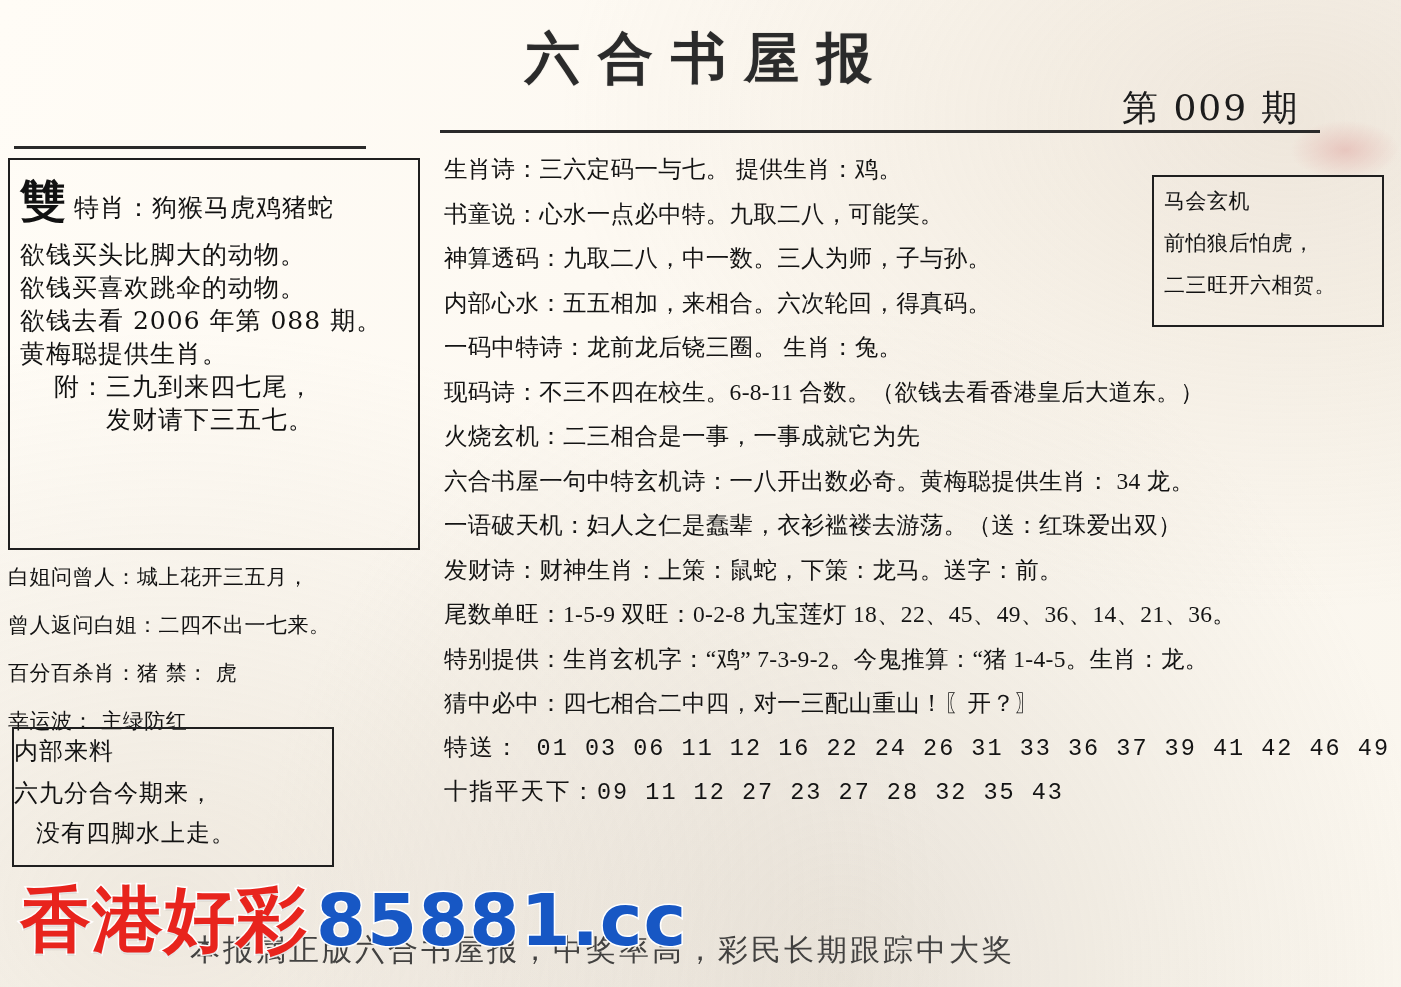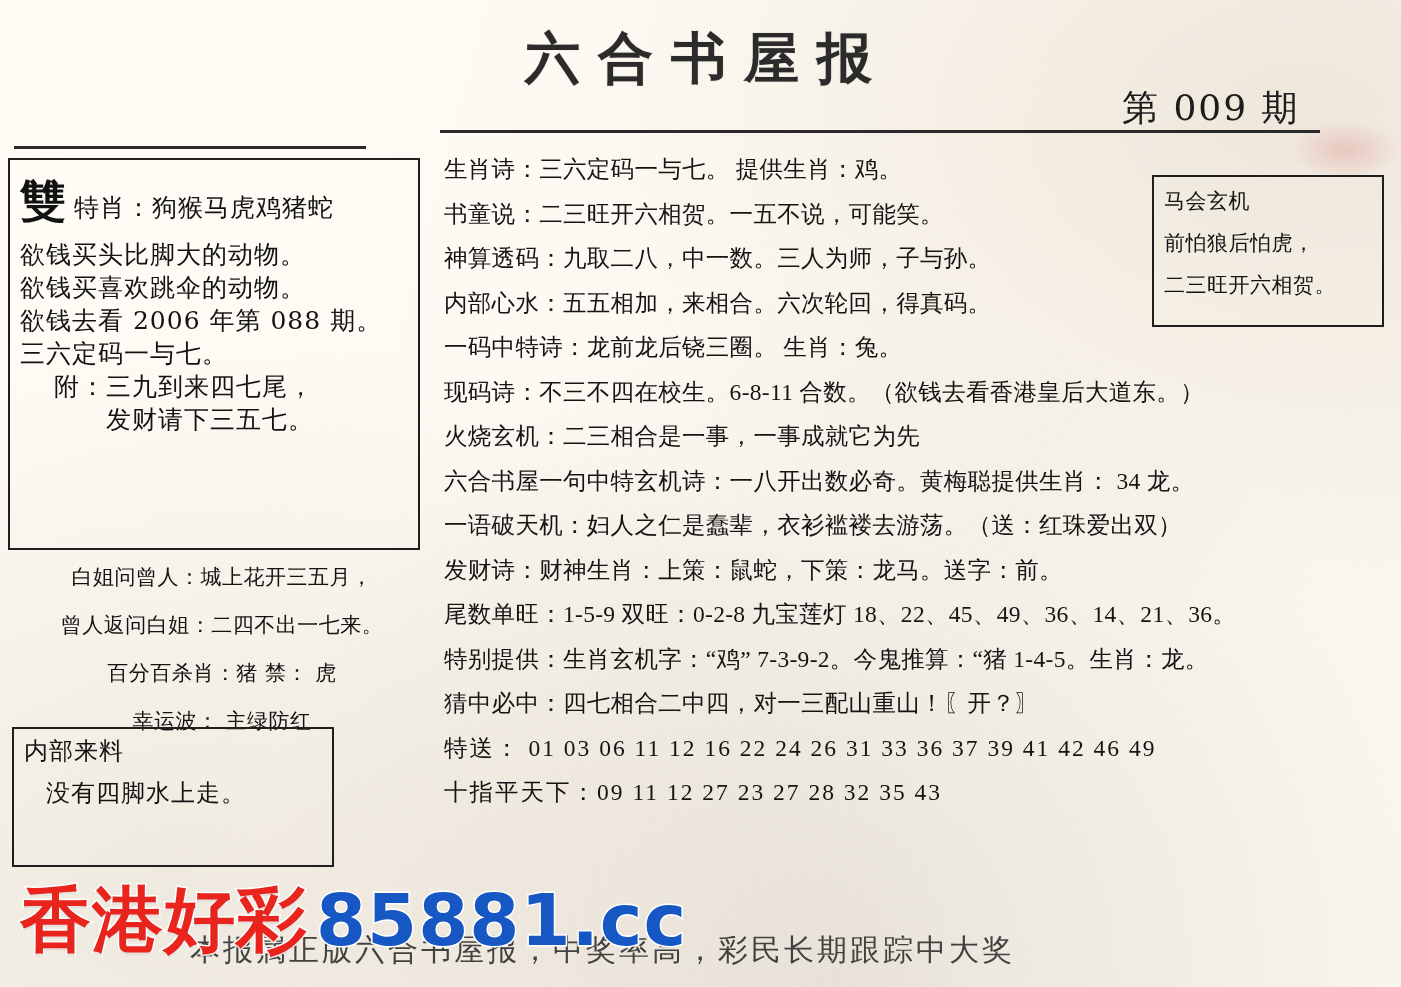--- a/index.html
+++ b/index.html
@@ -108,39 +108,38 @@
     display: flex;
     align-items: flex-end;
     gap: 8px;
     height: 56px;
   }
   .box-main .line-tx + .line-tx { margin-top: 0; }
   .lm { margin-top: 14px; }
 
   .left-notes {
     position: absolute;
-    left: 16px;
+    left: 8px;
     top: 563px;
     width: 412px;
-    text-align: center;
   }
   .note-line {
     font-size: 21px;
     font-family: "DejaVu Serif", "Liberation Serif", serif;
     margin-bottom: 20px;
     white-space: nowrap;
     letter-spacing: 0.5px;
   }
   .box-inner {
     position: absolute;
     left: 12px;
     top: 727px;
     width: 322px;
     height: 140px;
-    padding: 6px 10px;
+    padding: 6px 0;
   }
   .box-inner .ttl {
     font-size: 24px;
     font-family: "DejaVu Serif", "Liberation Serif", serif;
     letter-spacing: 1px;
     margin-bottom: 10px;
   }
   .box-inner .ln {
     font-size: 24px;
     font-family: "DejaVu Serif", "Liberation Serif", serif;
@@ -159,21 +158,21 @@
   .mline {
     font-size: 23.5px;
     font-family: Liberation Serif, serif;
     line-height: 1;
     margin-bottom: 21px;
     white-space: nowrap;
     letter-spacing: 0.3px;
     color: #141414;
   }
   .nums {
-    font-family: Liberation Serif, serif;
+    font-family: Liberation Mono, monospace;
     letter-spacing: 2px;
   }
 
   
   .box-xj {
     position: absolute;
     left: 1152px;
     top: 175px;
     width: 232px;
     height: 152px;
@@ -259,46 +258,47 @@
   </div>
 
   <div class="box box-main">
     <div class="row1">
       <span class="shuang">雙</span>
       <span class="line-tx">特肖：狗猴马虎鸡猪蛇</span>
     </div>
     <div class="line-tx lm">欲钱买头比脚大的动物。</div>
     <div class="line-tx lm">欲钱买喜欢跳伞的动物。</div>
     <div class="line-tx lm">欲钱去看 2006 年第 088 期。</div>
-    <div class="line-tx lm">三六定码一与七。</div>
+    <div class="line-tx lm">黄梅聪提供生肖。</div>
     <div class="line-tx lm indent" style="padding-left:34px;">附：三九到来四七尾，</div>
     <div class="line-tx lm indent" style="padding-left:86px;">发财请下三五七。</div>
   </div>
 
   <div class="left-notes">
     <div class="note-line">白姐问曾人：城上花开三五月，</div>
     <div class="note-line">曾人返问白姐：二四不出一七来。</div>
     <div class="note-line">百分百杀肖：猪  禁：  虎</div>
     <div class="note-line">幸运波：  主绿防红</div>
   </div>
 
   <div class="box box-inner">
     <div class="ttl">内部来料</div>
+    <div class="ln">六九分合今期来，</div>
     <div class="ln indent">没有四脚水上走。</div>
   </div>
 
   <div class="box box-xj">
     <div class="ln">马会玄机</div>
     <div class="ln">前怕狼后怕虎，</div>
     <div class="ln">二三旺开六相贺。</div>
   </div>
 
   <div class="main-col">
     <div class="mline">生肖诗：三六定码一与七。  提供生肖：鸡。</div>
-    <div class="mline">书童说：二三旺开六相贺。一五不说，可能笑。</div>
+    <div class="mline">书童说：心水一点必中特。九取二八，可能笑。</div>
     <div class="mline">神算透码：九取二八，中一数。三人为师，子与孙。</div>
     <div class="mline">内部心水：五五相加，来相合。六次轮回，得真码。</div>
     <div class="mline">一码中特诗：龙前龙后铙三圈。  生肖：兔。</div>
     <div class="mline">现码诗：不三不四在校生。6-8-11 合数。（欲钱去看香港皇后大道东。）</div>
     <div class="mline">火烧玄机：二三相合是一事，一事成就它为先</div>
     <div class="mline">六合书屋一句中特玄机诗：一八开出数必奇。黄梅聪提供生肖： 34 龙。</div>
     <div class="mline">一语破天机：妇人之仁是蠢辈，衣衫褴褛去游荡。（送：红珠爱出双）</div>
     <div class="mline">发财诗：财神生肖：上策：鼠蛇，下策：龙马。送字：前。</div>
     <div class="mline">尾数单旺：1-5-9 双旺：0-2-8 九宝莲灯 18、22、45、49、36、14、21、36。</div>
     <div class="mline">特别提供：生肖玄机字：“鸡” 7-3-9-2。今鬼推算：“猪 1-4-5。生肖：龙。</div>

